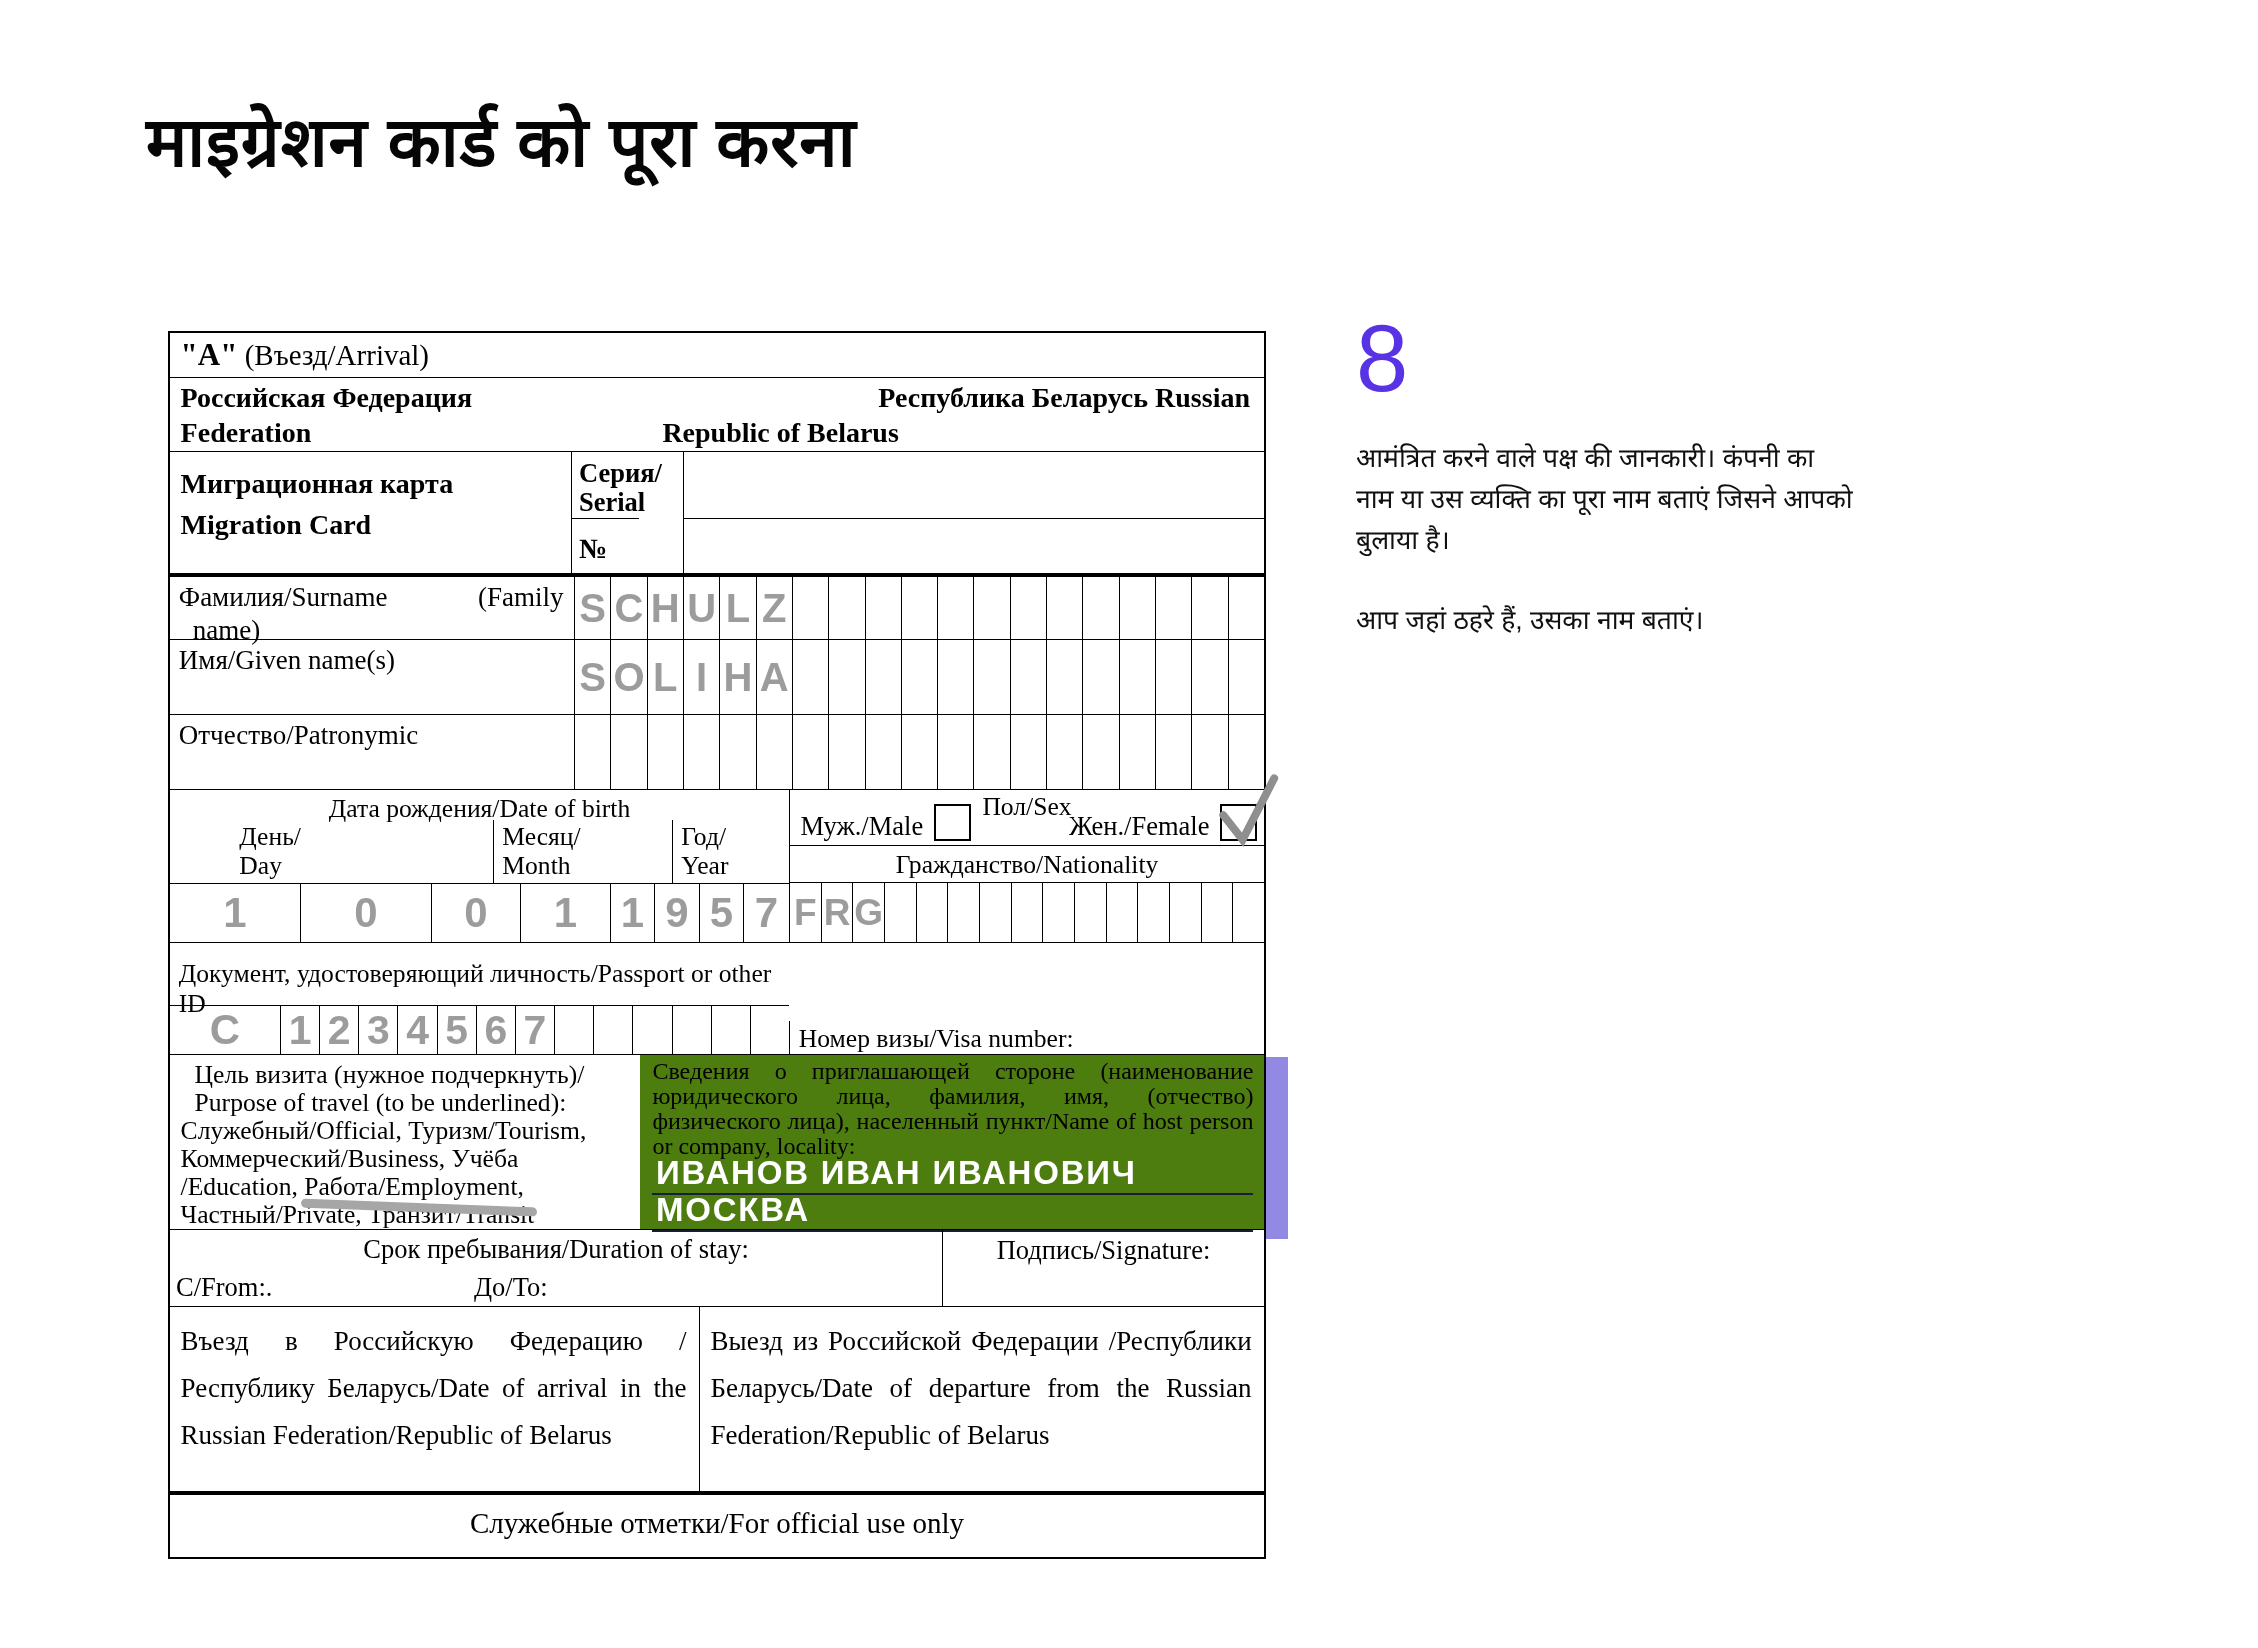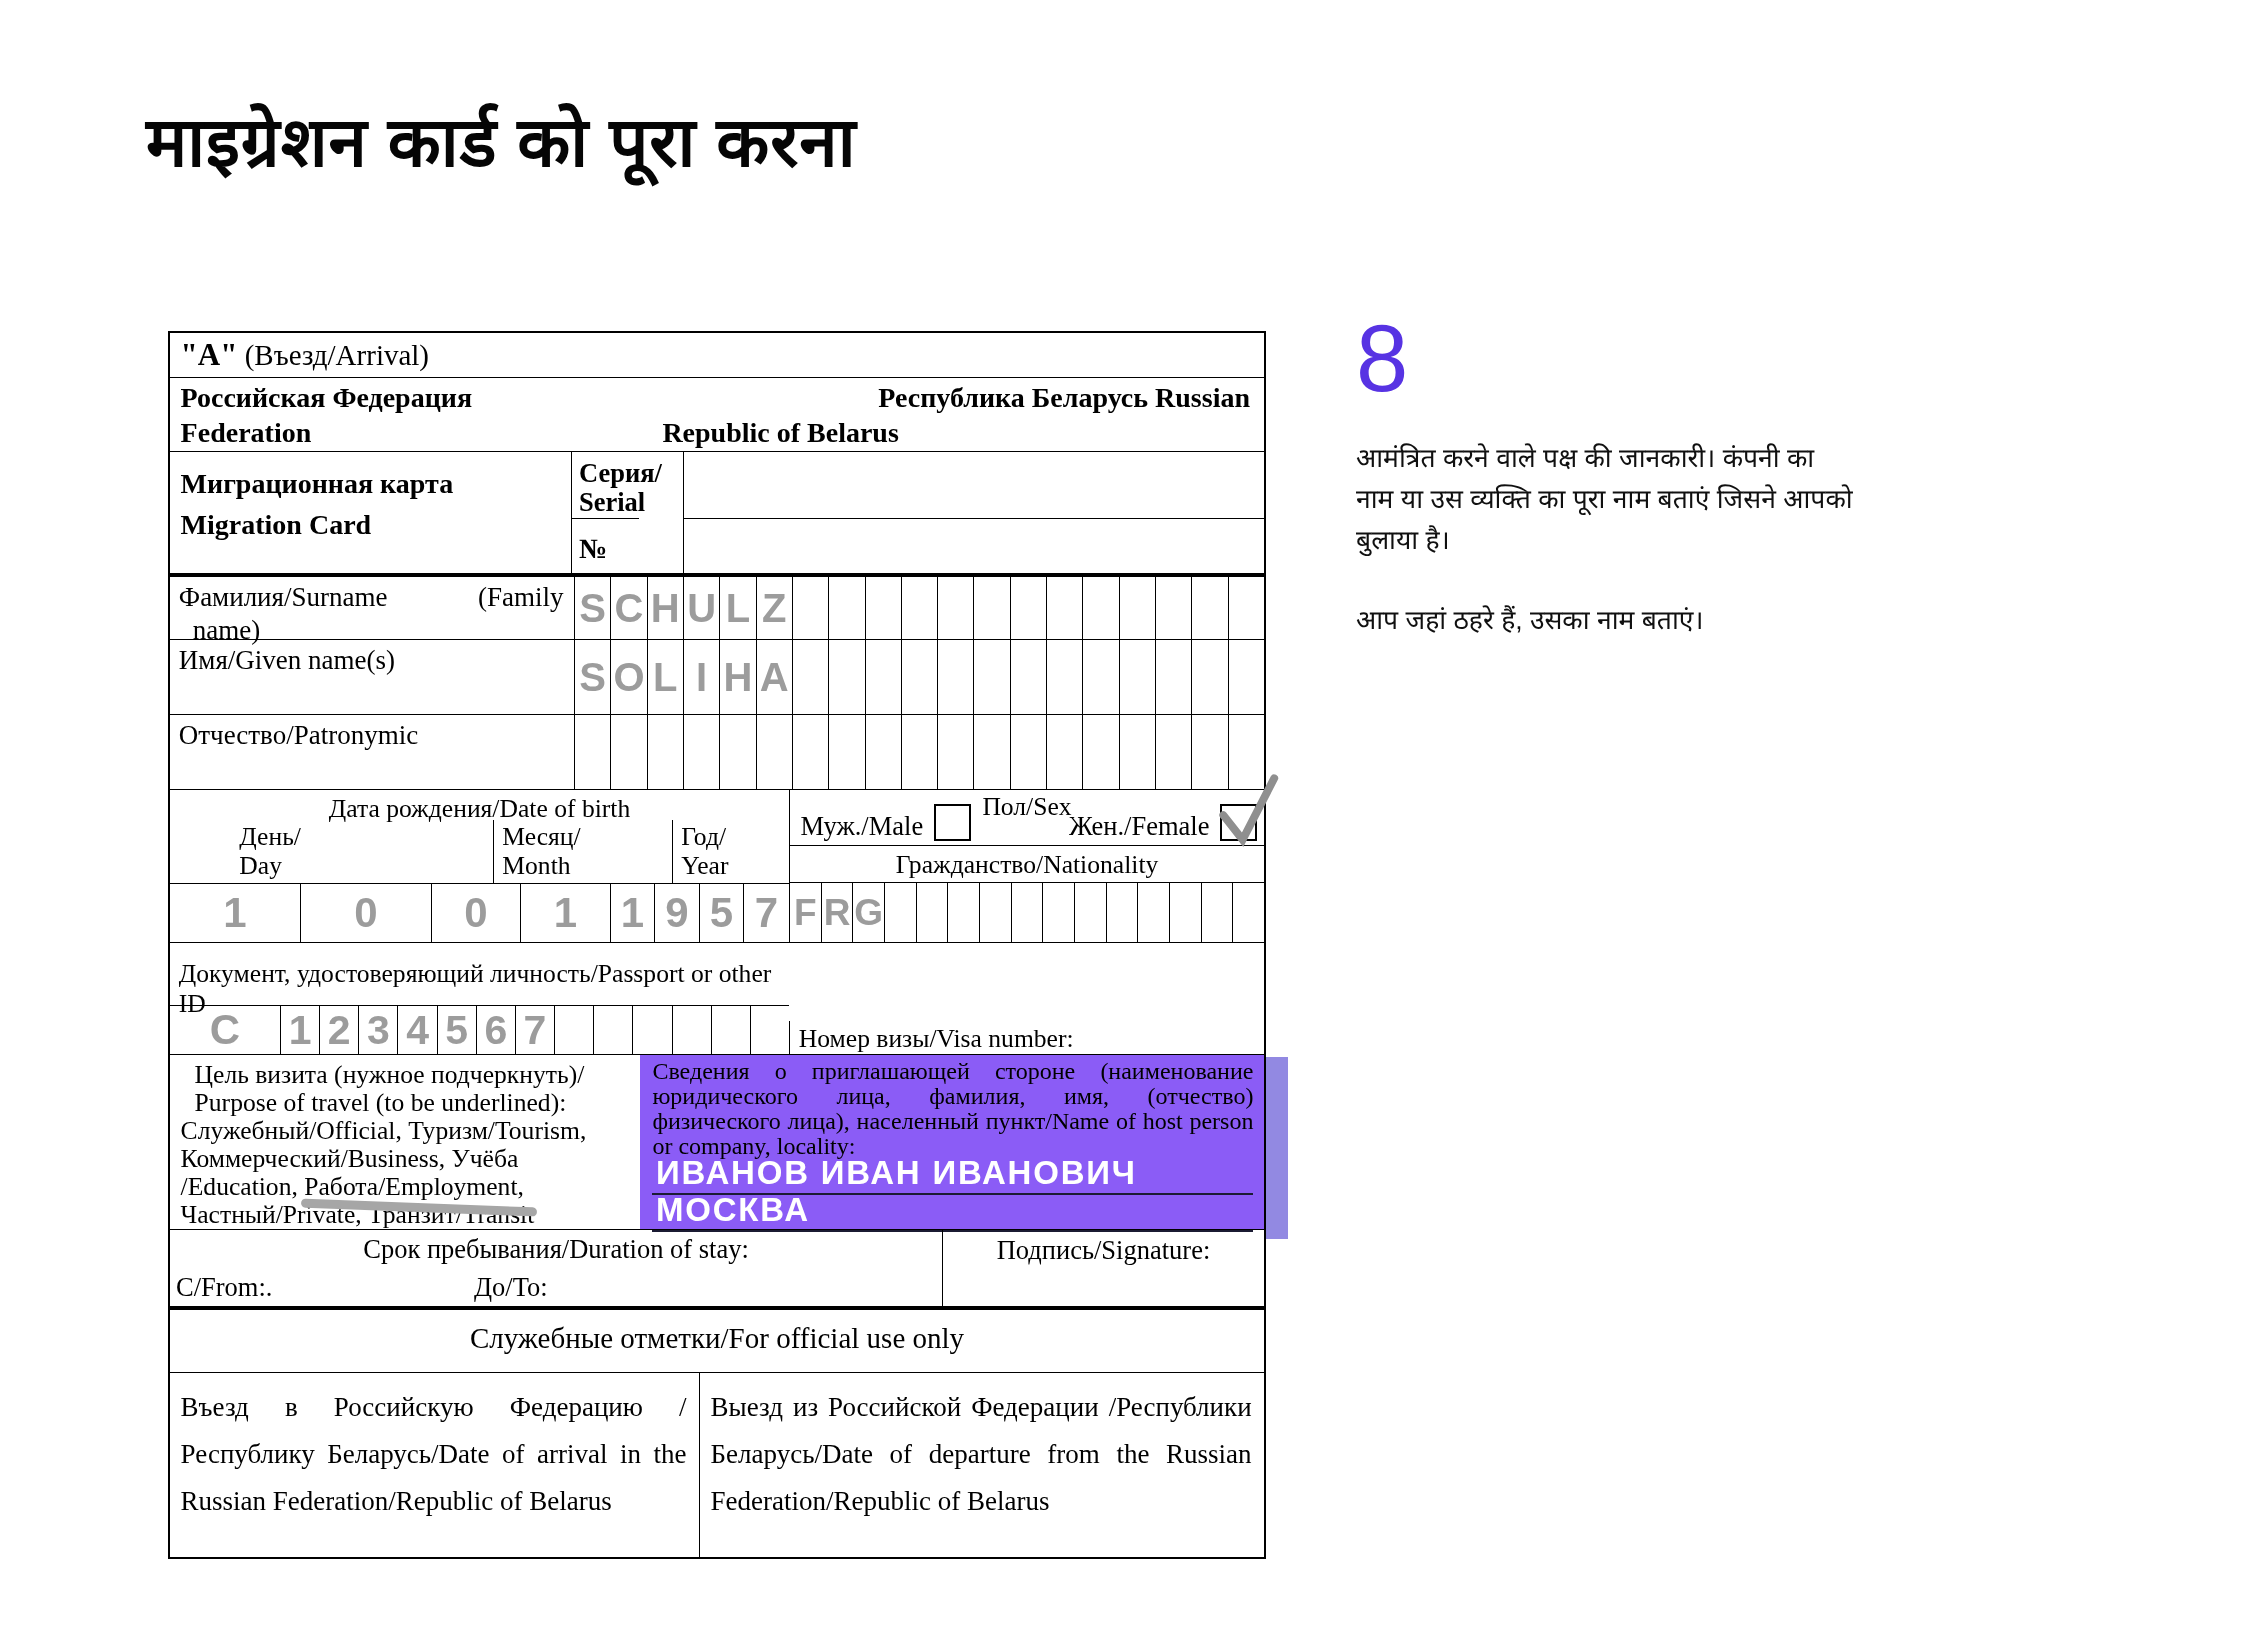--- a/index.html
+++ b/index.html
@@ -104,21 +104,21 @@
   .vl1 { top: 74px; } .vl2 { top: 104px; }
 
   .r11 { height: 175px; display: flex; }
   .purpose { width: 470px; padding: 6.2px 7px 0 10.6px; font-size: 25.6px; line-height: 28px; }
   .indent { padding-left: 14px; }
   .u-wrap { position: relative; display: inline-block; }
   .mark {
     position: absolute; left: -3.5px; right: -12.4px; bottom: -10.6px; height: 8.8px;
     background: #a6a6a6; transform: rotate(2.2deg); border-radius: 4.4px;
   }
-  .host { flex: 1; background: #8b5cf6; padding: 3.5px 10.6px 0 12.4px; }
+  .host { flex: 1; background: #4d7c0f; padding: 3.5px 10.6px 0 12.4px; }
   .host-label { font-size: 24px; line-height: 25px; text-align: justify; text-align-last: left; }
   .host-line { height: 35px; border-bottom: 2.6px solid #1b1b33; margin-top: 1.8px; position: relative; }
   .host-val {
     position: absolute; left: 3.5px; bottom: 0.9px; font-family: "Liberation Sans", sans-serif;
     font-weight: bold; font-size: 33px; color: #fff; letter-spacing: 1.8px; white-space: nowrap;
   }
   .host-strip { position: absolute; left: 1266px; top: 1057px; width: 22px; height: 182px; background: #9289e2; }
 
   .r12 { height: 77px; display: flex; }
   .stay { width: 772px; font-size: 26.5px; }
@@ -383,26 +383,26 @@
     <div class="stay">
       <div class="stay-header">Срок пребывания/Duration of stay:</div>
       <div class="stay-line">
         <span class="from">С/From:.</span>
         <span class="to">До/To:</span>
       </div>
     </div>
     <div class="sig">Подпись/Signature:</div>
   </div>
 
-  <div class="row r13 tk">Служебные отметки/For official use only</div>
-
   <div class="row r14">
     <div class="bcell left">Въезд в Российскую Федерацию /Республику Беларусь/Date of arrival in the Russian Federation/Republic of Belarus</div>
     <div class="bcell right">Выезд из Российской Федерации /Республики Беларусь/Date of departure from the Russian Federation/Republic of Belarus</div>
   </div>
+
+  <div class="row r13 tk">Служебные отметки/For official use only</div>
 </section>
 
 <div class="host-strip"></div>
 
 <aside class="sidebar">
   <div class="step">8</div>
   <p class="hins">आमंत्रित करने वाले पक्ष की जानकारी। कंपनी का नाम या उस व्यक्ति का पूरा नाम बताएं जिसने आपको बुलाया है।</p>
   <p class="hins p2">आप जहां ठहरे हैं, उसका नाम बताएं।</p>
 </aside>
 

